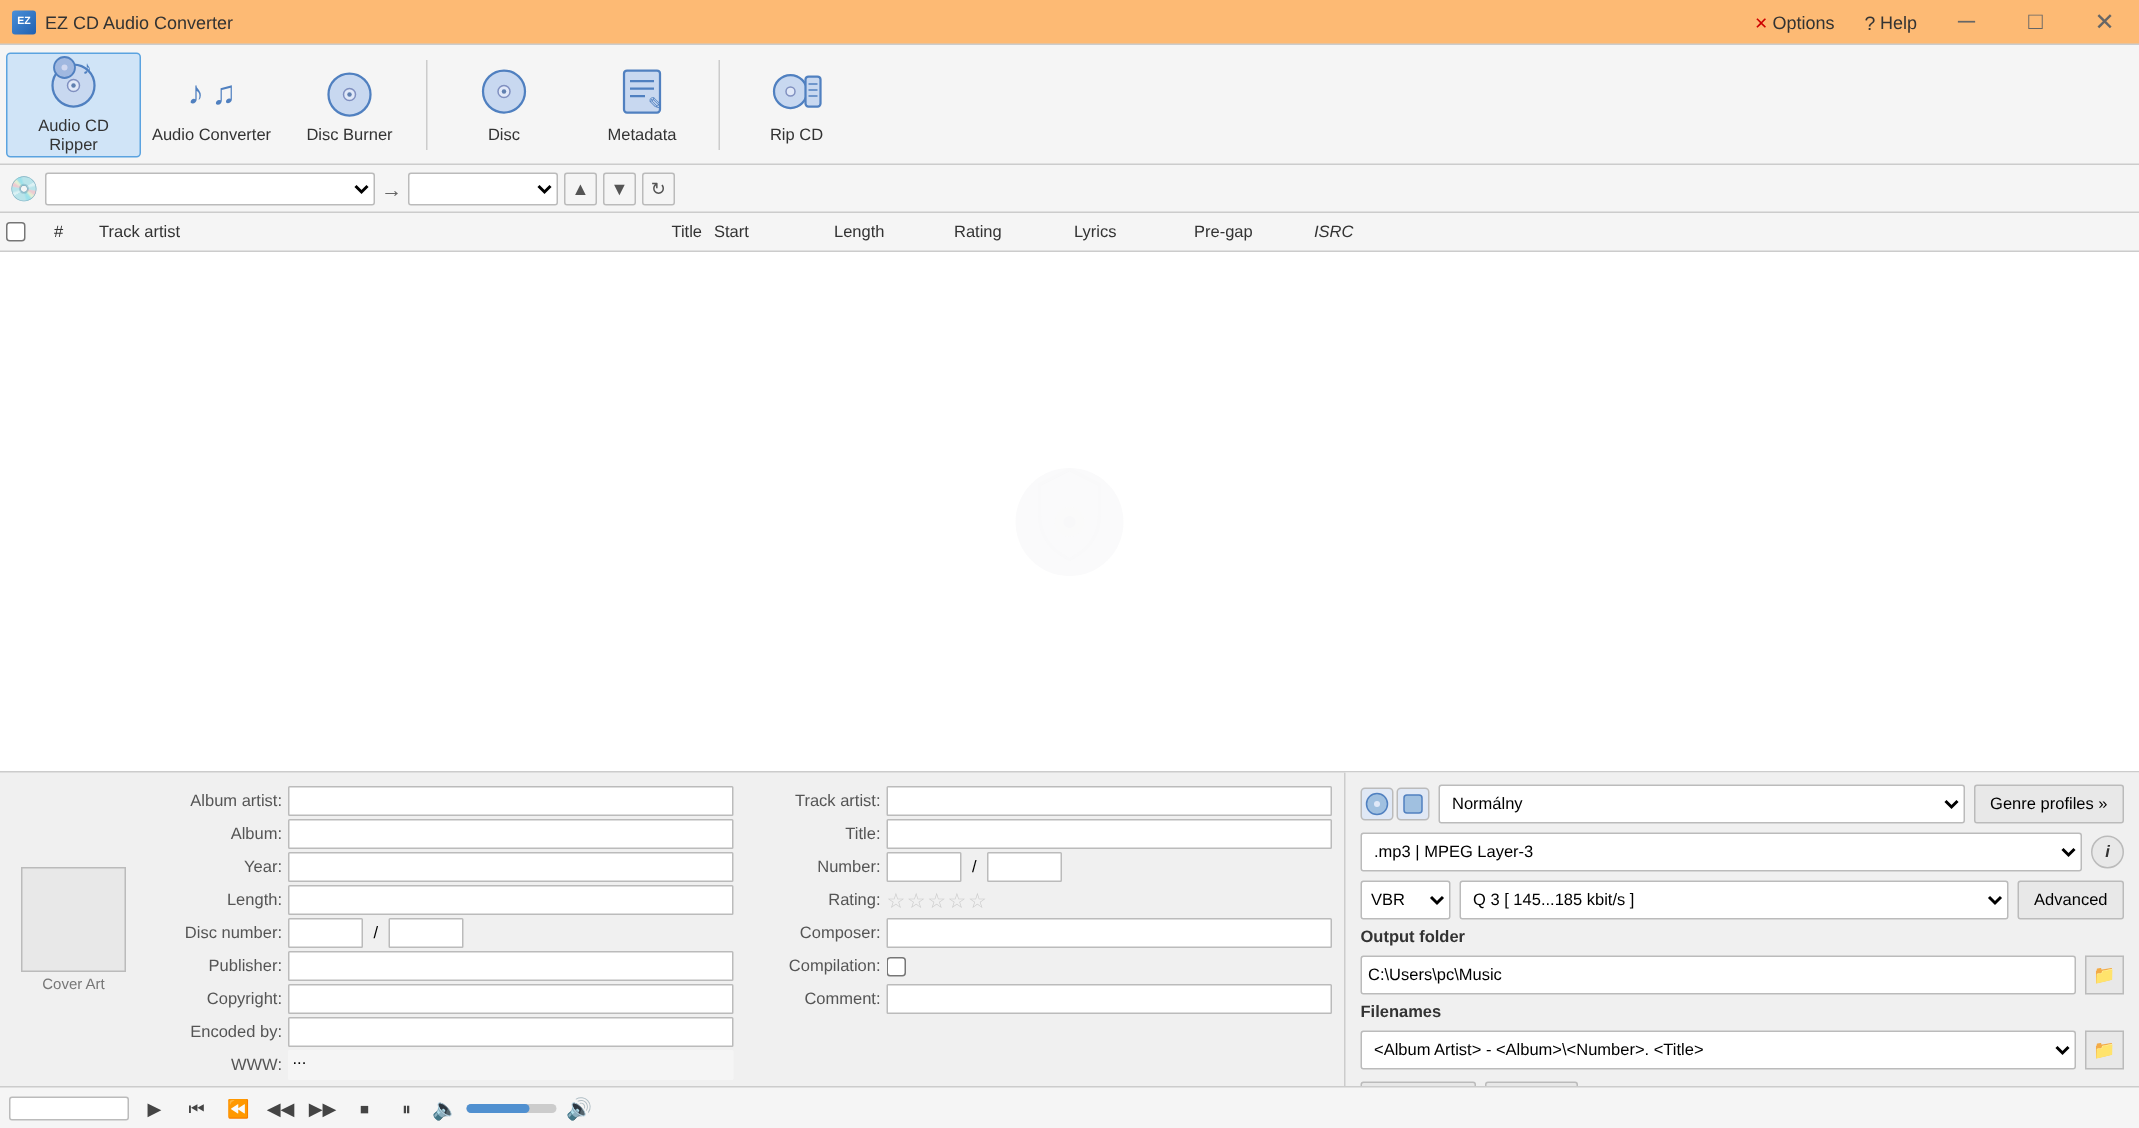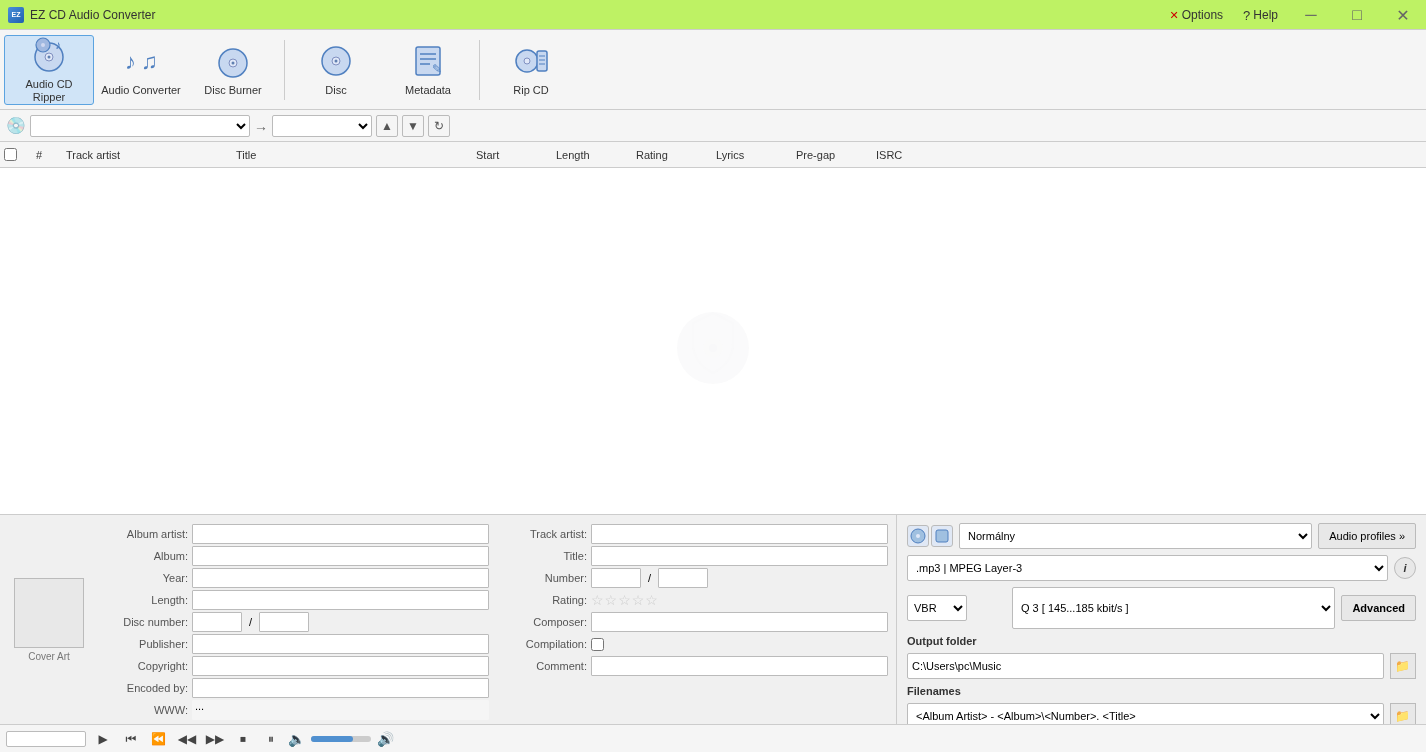--- a/index.html
+++ b/index.html
@@ -1,20 +1,20 @@
 <!DOCTYPE html>
 <html><head>
   <meta charset="utf-8">
   <style>
     * { box-sizing: border-box; margin: 0; padding: 0; }
     body { font-family: 'Segoe UI', Tahoma, Geneva, Verdana, sans-serif; font-size: 12px; background: #f0f0f0; color: #000; overflow: hidden; width: 1426px; height: 752px; }
 
     
     #titlebar {
-      background: #bef264;
+      background: #fdba74;
       height: 30px;
       display: flex;
       align-items: center;
       padding: 0 8px;
       border-bottom: 1px solid #ccc;
       position: relative;
     }
     #titlebar .app-icon {
       width: 16px; height: 16px; margin-right: 6px;
       background: linear-gradient(135deg, #4a90d9, #2060b0);
@@ -91,27 +91,27 @@
     }
     #tracklist-header {
       display: flex; align-items: center;
       background: #f5f5f5; border-bottom: 1px solid #ccc;
       height: 26px; padding: 0 4px;
       font-size: 11px; font-weight: normal; color: #333;
     }
     .col-check { width: 28px; display: flex; align-items: center; }
     .col-num { width: 30px; }
     .col-artist { width: 170px; }
-    .col-title { width: 240px; }
+    .col-title { width: 240px; text-align: right; }
     .col-start { width: 80px; }
     .col-length { width: 80px; }
     .col-rating { width: 80px; }
     .col-lyrics { width: 80px; }
     .col-pregap { width: 80px; }
-    .col-isrc { width: 120px; }
+    .col-isrc { width: 120px; font-style: italic; }
     .col-header { padding: 0 4px; cursor: pointer; }
 
     #tracklist-body { background: white; min-height: 300px; }
 
     
     #watermark {
       display: flex; align-items: center; justify-content: center;
       height: 100%; opacity: 0.3;
       flex-direction: column; gap: 8px;
     }
@@ -172,26 +172,26 @@
     .info-btn {
       width: 22px; height: 22px; border: 1px solid #bbb; background: #e8e8e8;
       border-radius: 50%; display: flex; align-items: center; justify-content: center;
       font-size: 11px; cursor: pointer; font-style: italic; font-weight: bold; color: #333;
     }
     .vbr-select {
       width: 60px; height: 26px; border: 1px solid #bbb; background: white;
       font-size: 11px; padding: 0 2px; border-radius: 2px;
     }
     .quality-select {
-      flex: 1; height: 42px; border: 1px solid #bbb; background: white;
-      font-size: 11px; padding: 0 4px; border-radius: 2px; margin-left: 39px;
+      flex: 1; height: 26px; border: 1px solid #bbb; background: white;
+      font-size: 11px; padding: 0 4px; border-radius: 2px;
     }
     .advanced-btn {
       height: 26px; padding: 0 10px; border: 1px solid #bbb; background: #e8e8e8;
-      font-size: 11px; cursor: pointer; border-radius: 2px; font-weight: bold;
+      font-size: 11px; cursor: pointer; border-radius: 2px;
     }
     .section-label {
       font-size: 11px; color: #333; font-weight: bold;
     }
     .folder-input {
       flex: 1; height: 26px; border: 1px solid #bbb; background: white;
       font-size: 11px; padding: 0 4px; border-radius: 2px;
     }
     .folder-btn {
       width: 26px; height: 26px; border: 1px solid #bbb; background: #e8e8e8;
@@ -527,21 +527,21 @@
             </svg>
           </div>
           <div class="profile-icon" style="margin-left:-4px;">
             <svg width="16" height="16" viewBox="0 0 16 16">
               <rect x="2" y="2" width="12" height="12" rx="2" fill="#a0c0e0" stroke="#5080c0" stroke-width="1"></rect>
             </svg>
           </div>
           <select class="profile-select">
             <option>Normálny</option>
           </select>
-          <button class="enc-btn">Audio profiles »</button>
+          <button class="enc-btn">Genre profiles »</button>
         </div>
 
         <div class="enc-row">
           <select class="format-select">
             <option>.mp3 | MPEG Layer-3</option>
           </select>
           <div class="info-btn">i</div>
         </div>
 
         <div class="enc-row">

